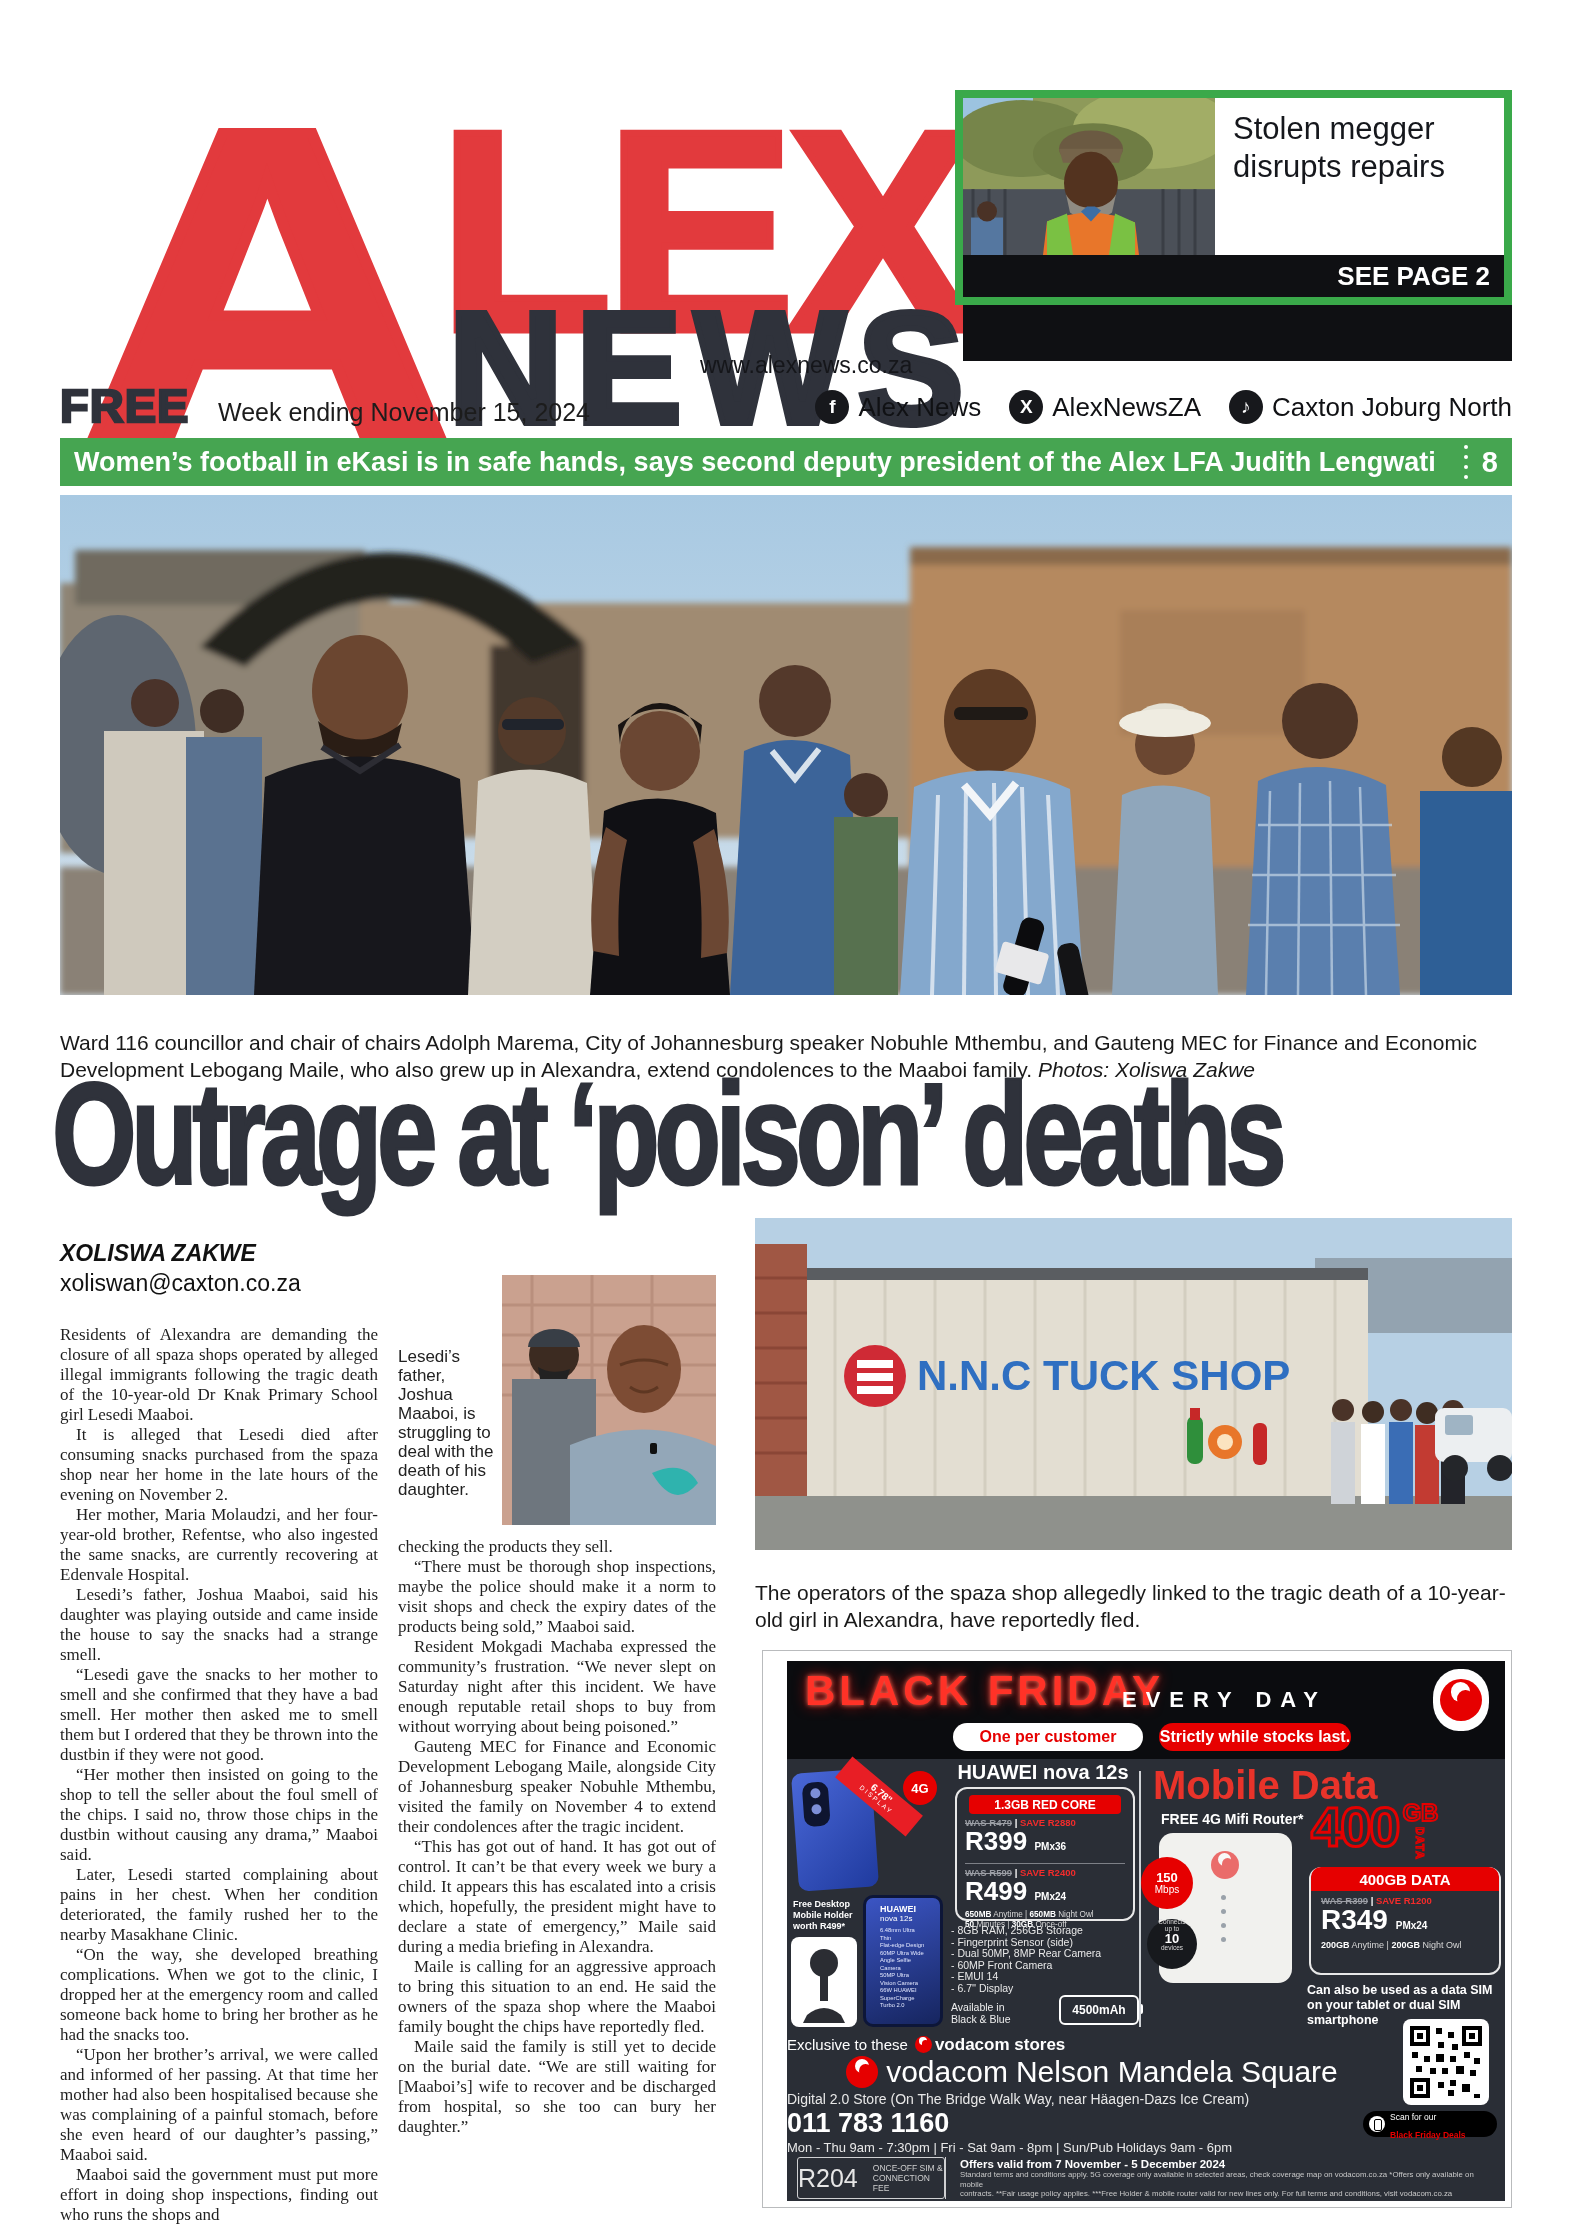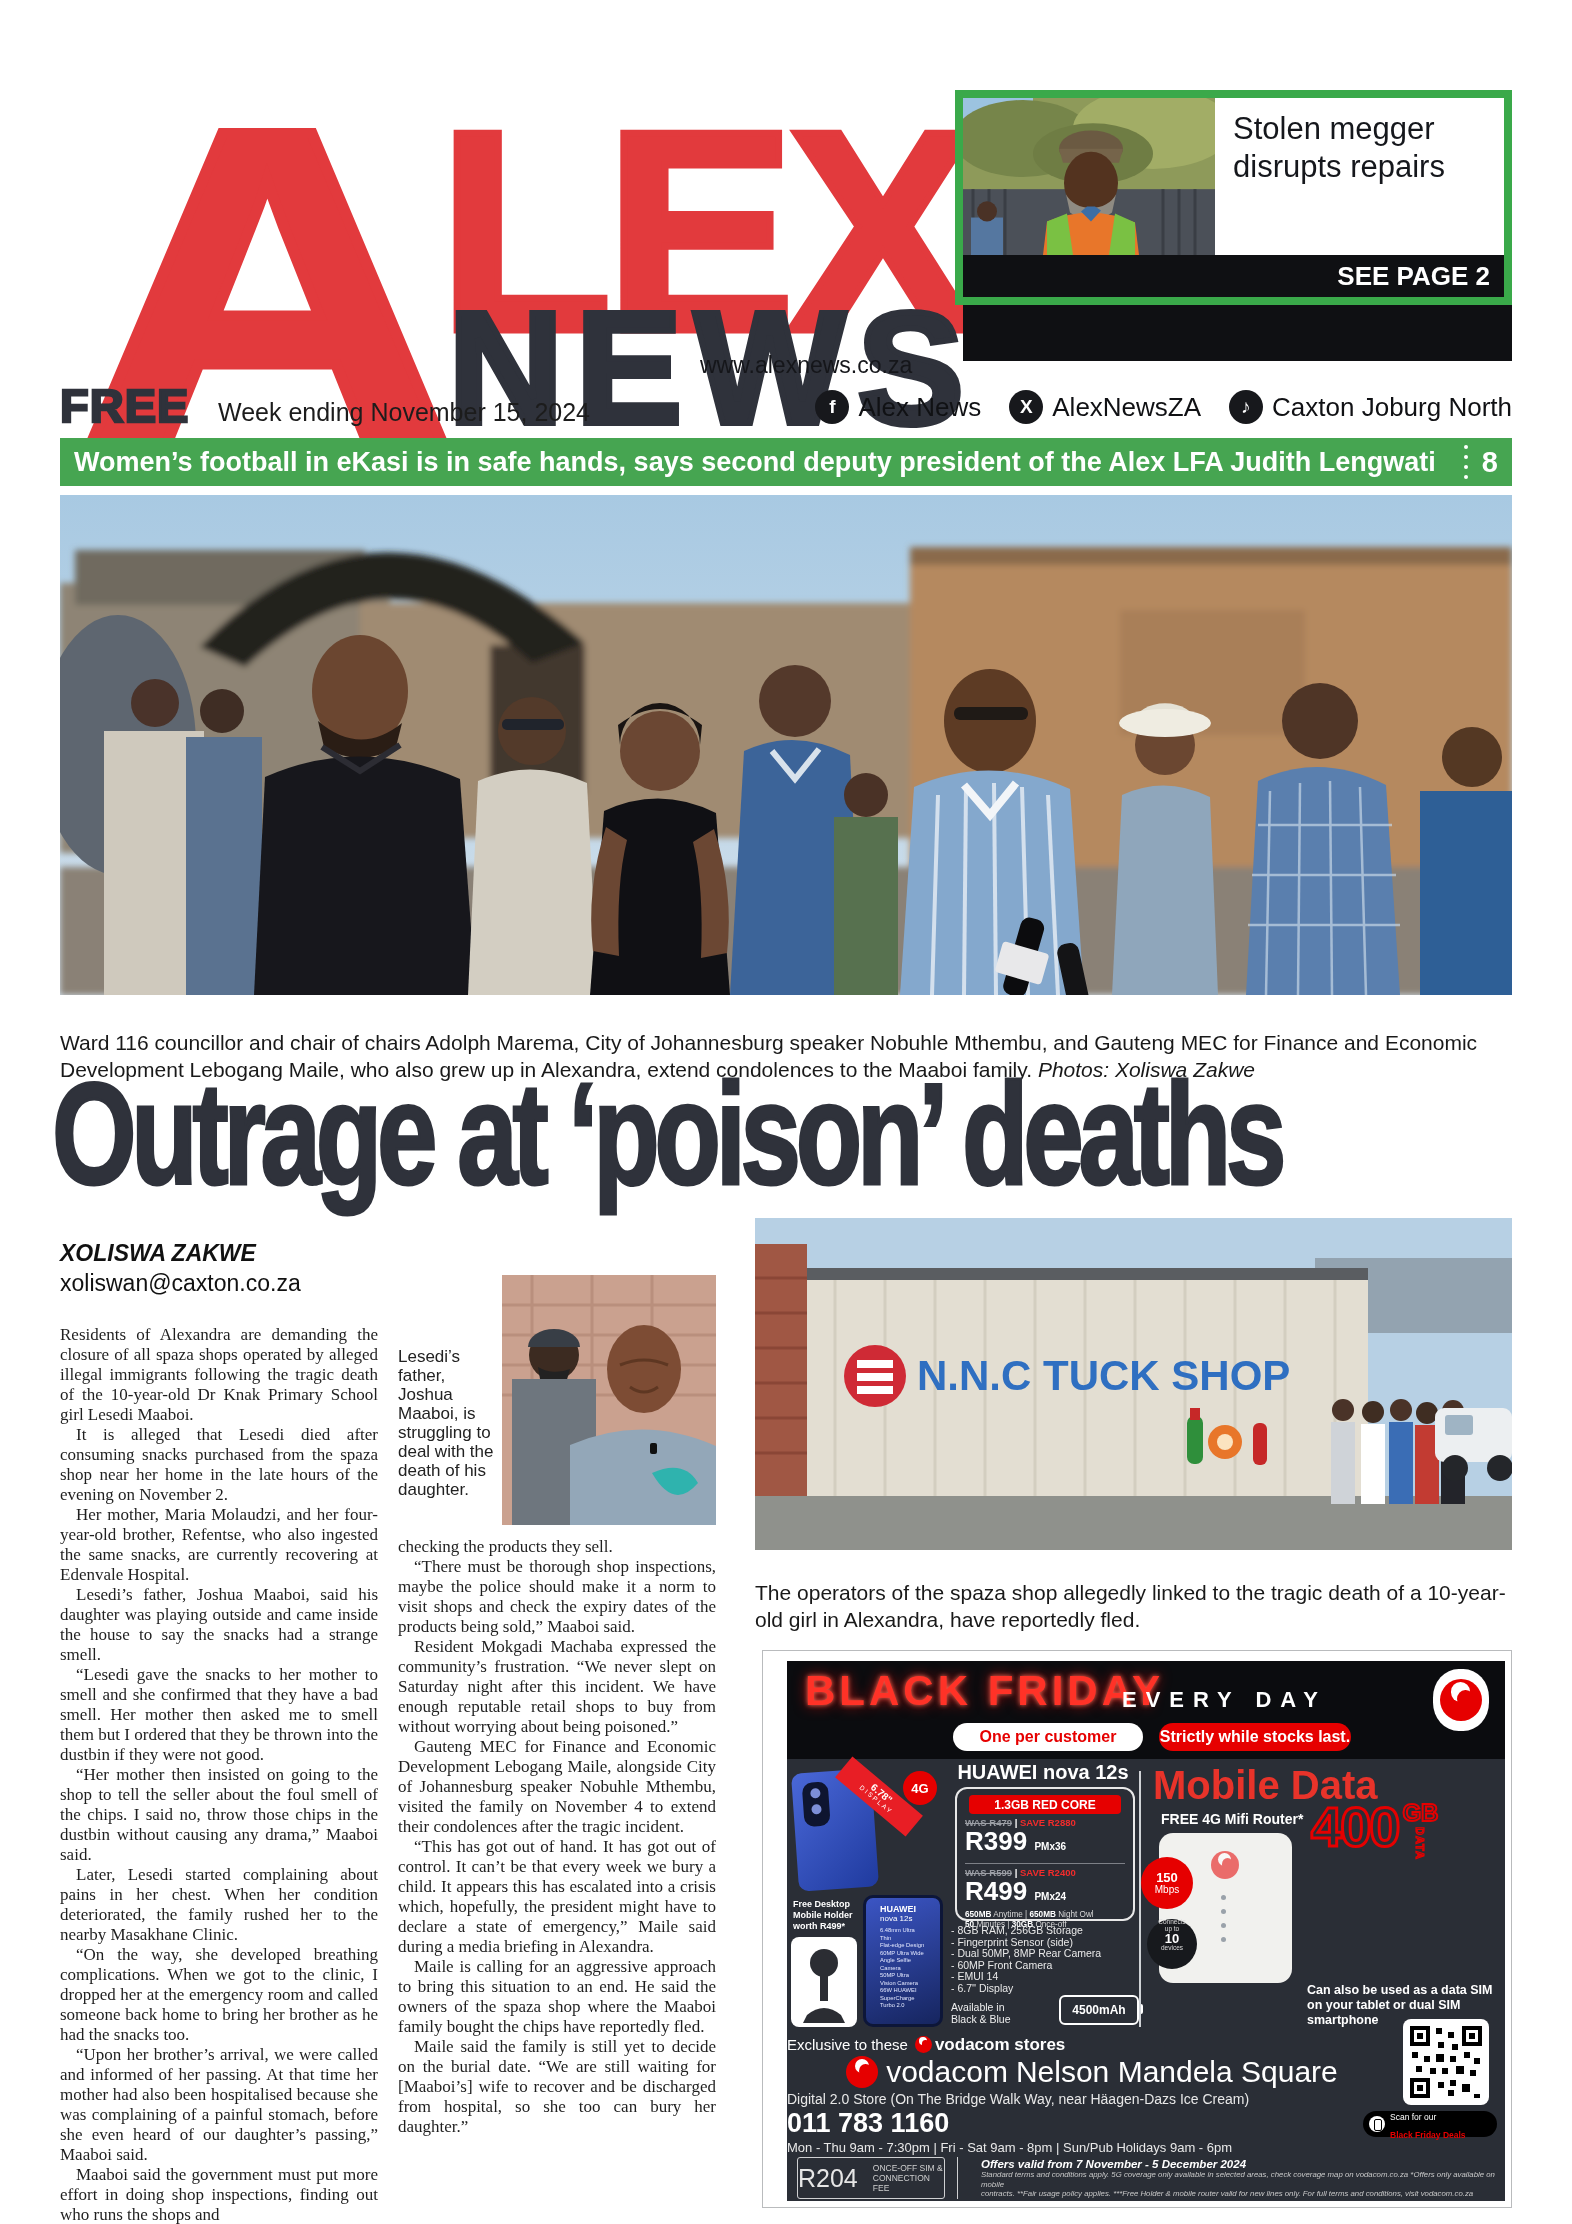--- a/index.html
+++ b/index.html
@@ -177,21 +177,21 @@
   .scan-ic::after{content:"";position:absolute;left:5px;top:3px;width:6px;height:10px;border:1px solid #000;border-radius:2px;}
   .scanpill .l1{font-size:8.5px;color:#fff;line-height:1.15;}
   .scanpill .l2{font-size:8.5px;color:#e60000;font-weight:bold;line-height:1.15;}
 
   
   .legal{position:absolute;left:10px;right:10px;top:496px;height:42px;display:flex;align-items:stretch;}
   .feebox{width:148px;border:1.5px solid #cfd0d2;border-radius:3px;display:flex;align-items:center;
           justify-content:center;gap:15px;box-sizing:border-box;}
   .feebox .amt{font-size:25px;color:#e6e6e6;}
   .feebox .fl{font-size:8.5px;line-height:10px;color:#cfcfcf;}
-  .legal-right{flex:1;border-left:1.5px solid #cfd0d2;margin-left:12px;padding-left:23px;font-style:italic;}
+  .legal-right{flex:1;border-left:1.5px solid #cfd0d2;margin-left:0;padding-left:14px;}
   .valid{font-size:11.5px;font-weight:bold;color:#fff;margin-top:1px;}
   .fine{font-size:7.8px;line-height:9.5px;color:#c9c9c9;}
 </style>
 </head>
 <body>
 
 <div class="page">
 
   <div class="abs" style="left:0;top:70px;width:1572px;height:350px;">
     <div class="logo-a">A</div>
@@ -547,20 +547,26 @@
         <b>10</b>
         <span class="t">devices</span>
       </div>
       <div class="art400">
         <span class="a400">400</span>
         <span class="agb">
             <b>GB</b>
             <span>DATA</span>
           </span>
       </div>
+      <div class="box400">
+        <div class="hd">400GB DATA</div>
+        <div class="wasline" style="margin-top:0;"><span class="was">WAS R399</span><span class="sep"> | </span><span class="save">SAVE R1200</span></div>
+        <div class="price" style="font-size:28px;line-height:28px;"><span>R349</span> <small>PMx24</small></div>
+        <div class="incl" style="font-size:9px;"><b>200GB</b><span> Anytime | </span><b>200GB</b><span> Night Owl</span></div>
+      </div>
       <div class="canalso">Can also be used as a data SIM on your tablet or dual SIM smartphone</div>
 
       <div class="store storeline s-excl">
         <span>Exclusive to these</span><span class="vlogo"></span><b>vodacom stores</b>
       </div>
       <div class="store storeline s-nms">
         <span class="vlogo" style="width:32px;height:32px;"></span>
         <b>vodacom</b>
         <span>Nelson Mandela Square</span>
       </div>

